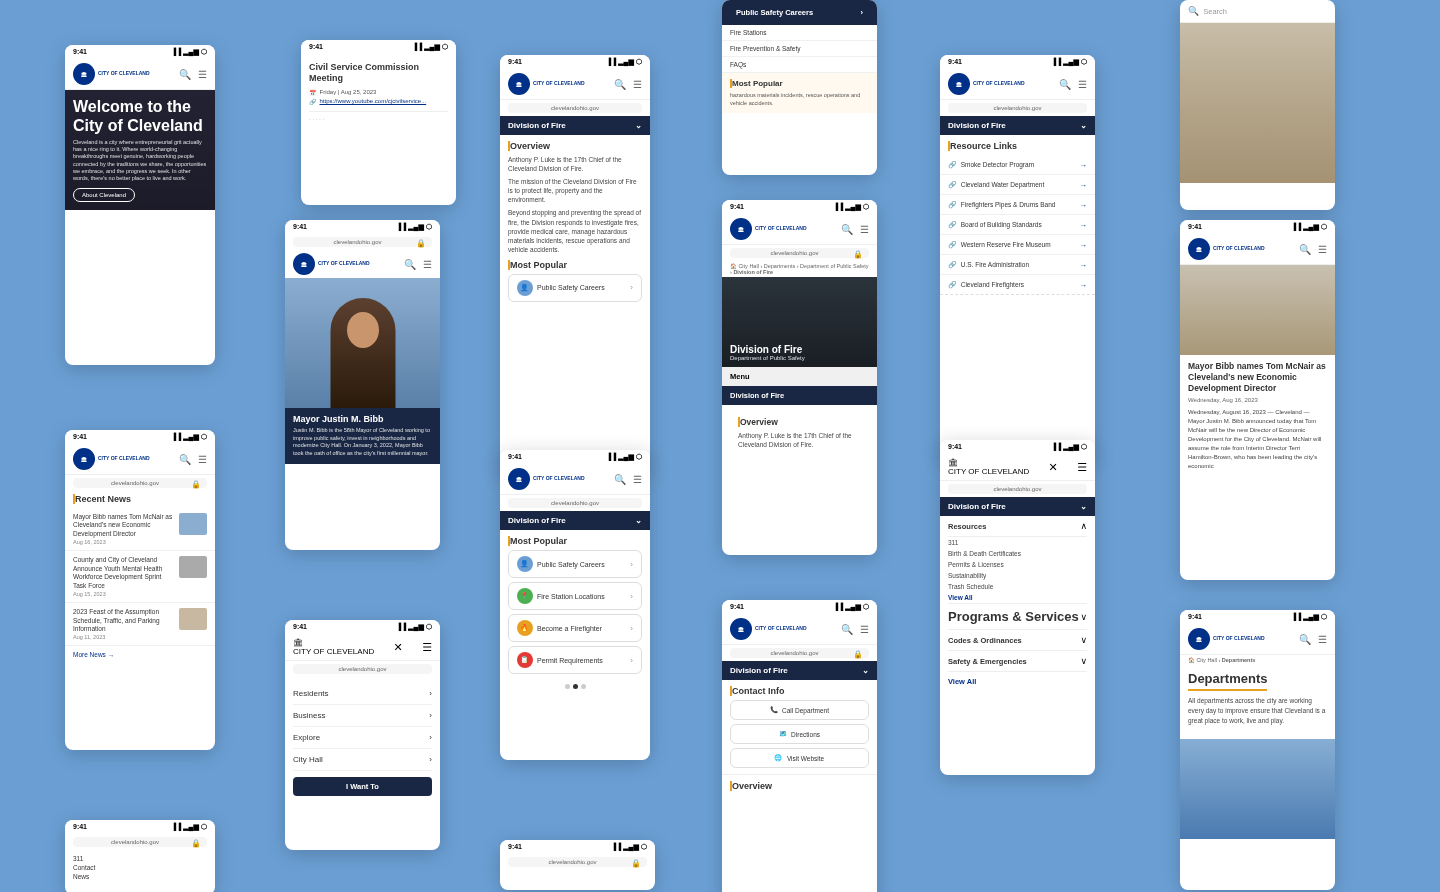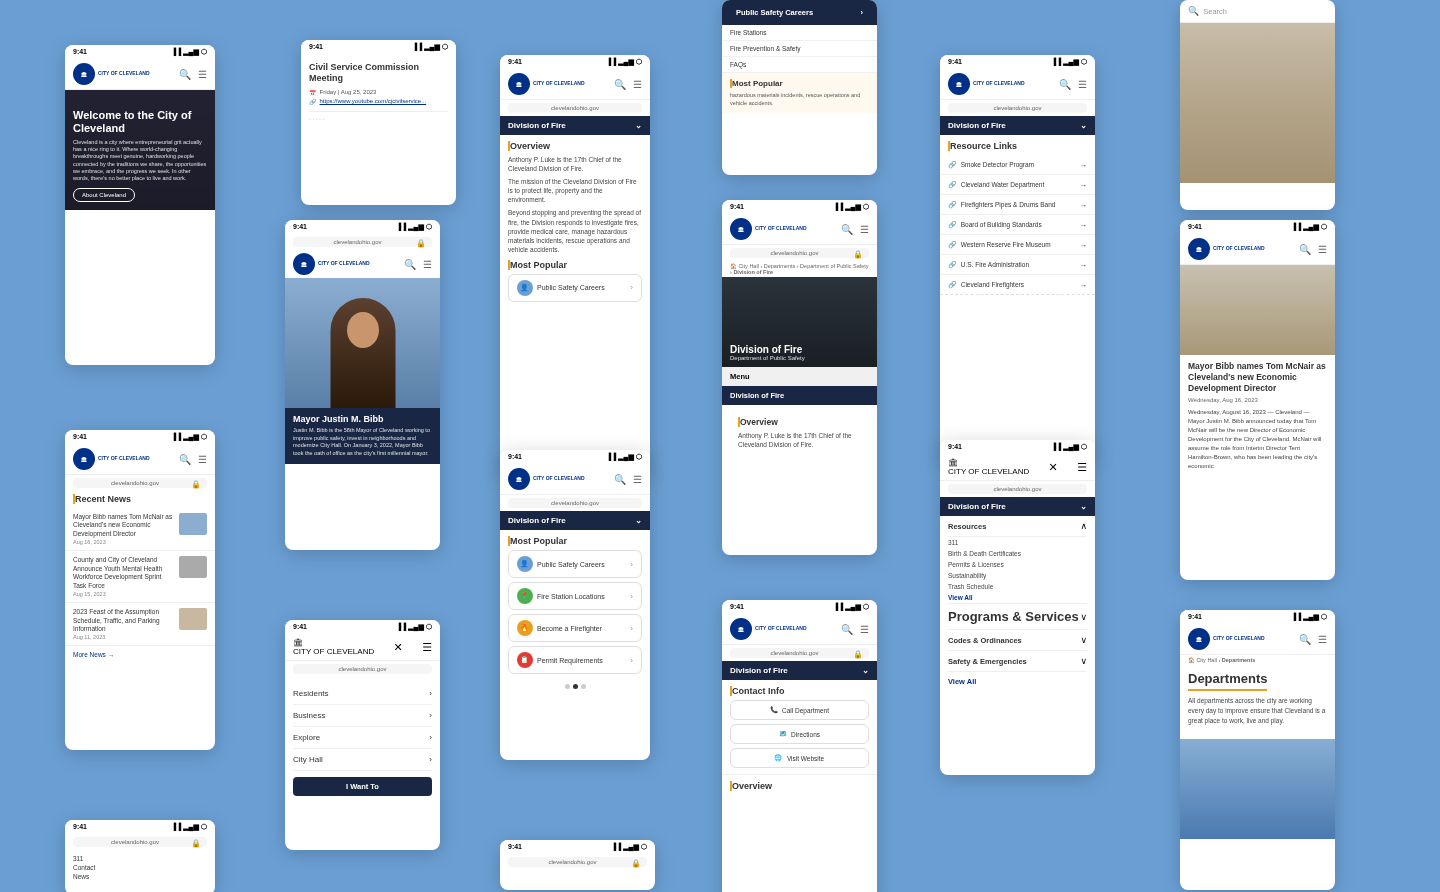--- a/index.html
+++ b/index.html
@@ -140,21 +140,21 @@
     .phone-1 .hero {
       height: 120px;
       background: linear-gradient(rgba(0,0,0,0.5), rgba(0,0,0,0.6)), #446;
       padding: 8px;
       display: flex;
       flex-direction: column;
       justify-content: flex-end;
     }
     .phone-1 .hero h2 {
       color: white;
-      font-size: 11px;
+      font-size: 16px;
       font-weight: bold;
       line-height: 1.2;
       margin-bottom: 4px;
     }
     .phone-1 .hero p {
       color: rgba(255,255,255,0.85);
       font-size: 5.5px;
       line-height: 1.3;
       margin-bottom: 6px;
     }

